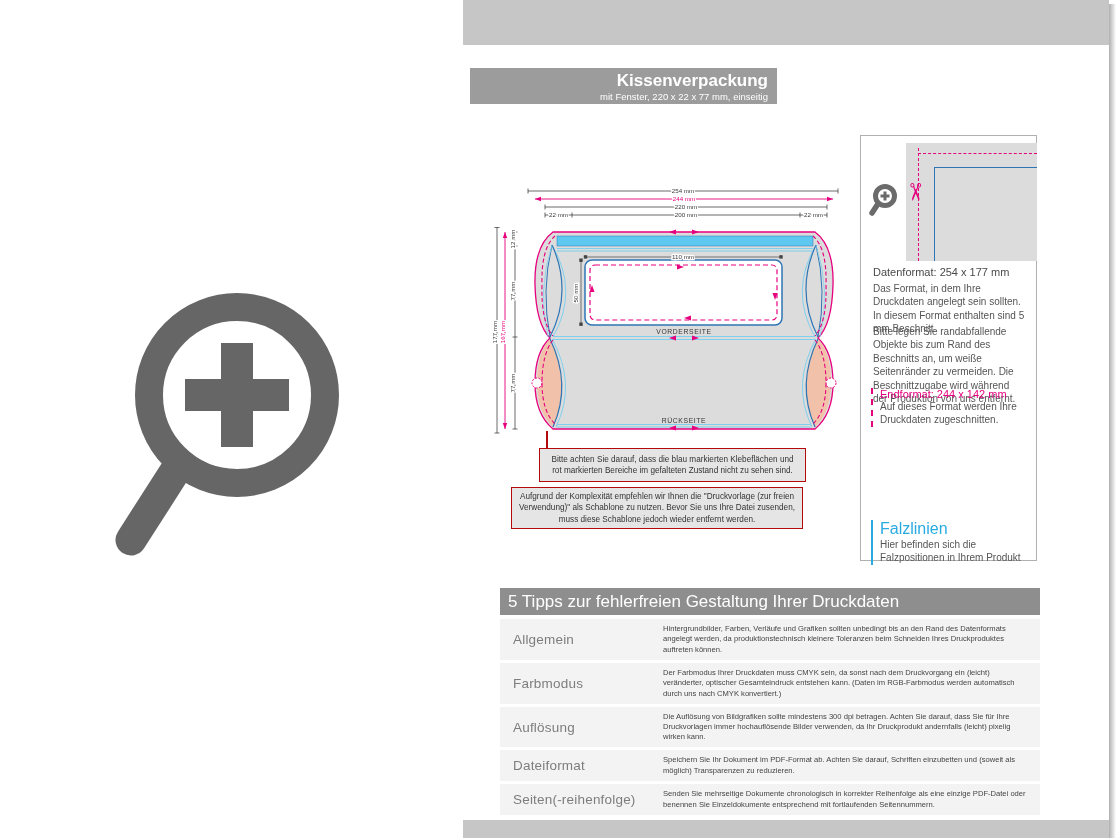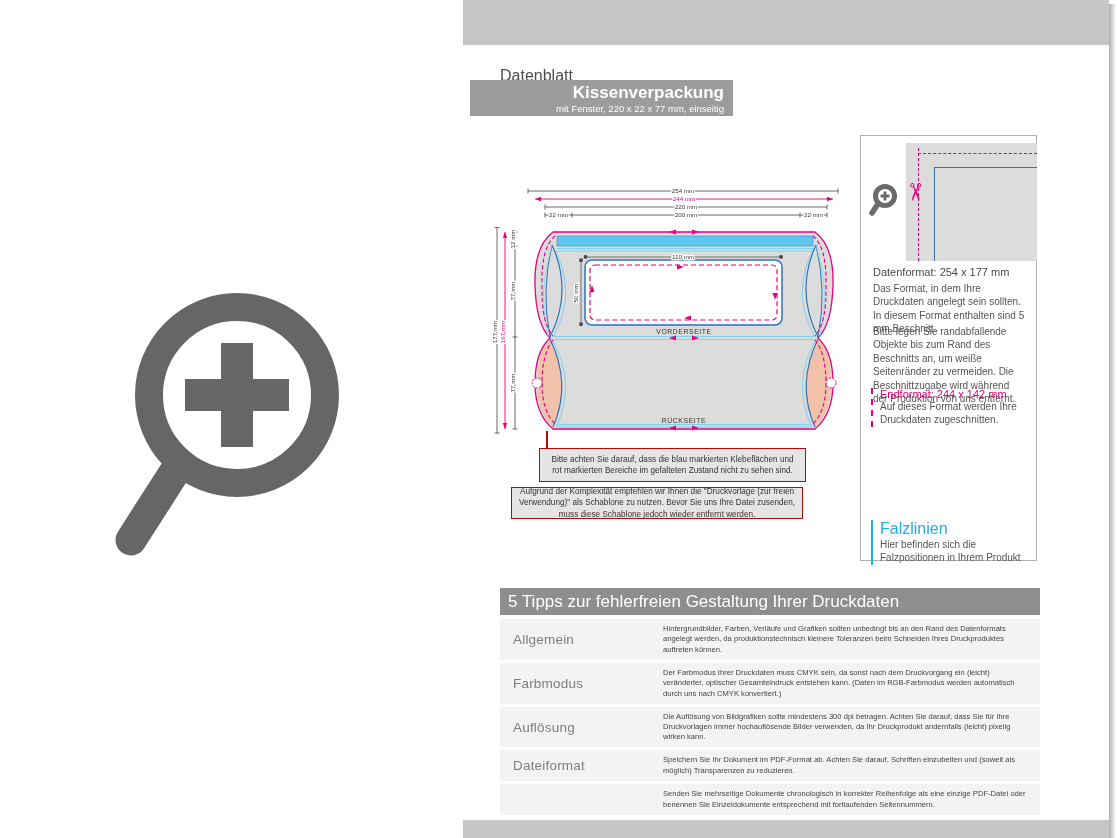--- a/index.html
+++ b/index.html
@@ -59,21 +59,21 @@
     <line x1="74" y1="190" x2="26" y2="265" stroke="#666666" stroke-width="31" stroke-linecap="round"></line>
   </svg>
 
   <div class="a graybar" style="left:463px;top:0;width:646px;height:45px"></div>
   <div class="a graybar" style="left:463px;top:820px;width:646px;height:18px"></div>
   <div class="a shadow" style="left:1109px;top:4px;width:7px;height:834px"></div>
 
   <div class="a tab" style="left:491px;top:60px;width:100px;height:31px">
     <span>Datenblatt</span>
   </div>
-  <div class="a titlebar" style="left:470px;top:80px;width:263px;height:36px">
+  <div class="a titlebar" style="left:470px;top:68px;width:307px;height:36px">
     <div class="t1">Kissenverpackung</div>
     <div class="t2">mit Fenster, 220 x 22 x 77 mm, einseitig</div>
   </div>
 
   <svg class="a" style="left:487px;top:186px" width="363" height="262" viewBox="0 0 363 262">
 
     <path d="M 66 46 L 328 46 Q 347 60 346 99 Q 345 138 331 152 Q 346 166 346 197 Q 346 228 328 243
              L 66 243 Q 48 228 48 197 Q 48 166 63 152 Q 49 138 48 99 Q 47 60 66 46 Z" fill="#dcdcdc" stroke="#e6007e" stroke-width="1.3"></path>
 
     <rect x="70" y="50" width="256" height="10" fill="#5ec8f1" stroke="#2e75b5" stroke-width="0.5"></rect>
@@ -179,21 +179,21 @@
     <text x="28" y="53" class="dt" transform="rotate(-90 28 53)">12 mm</text>
     <text x="28" y="105" class="dt" transform="rotate(-90 28 105)">77 mm</text>
     <text x="28" y="197" class="dt" transform="rotate(-90 28 197)">77 mm</text>
 
     <text x="197" y="147.5" class="plabel">VORDERSEITE</text>
     <text x="197" y="236.5" class="plabel">RÜCKSEITE</text>
   </svg>
 
   <div class="a" style="left:546px;top:431px;width:1.5px;height:17px;background:#b30b0b"></div>
   <div class="a note" style="left:539px;top:448px;width:267px;height:34px">Bitte achten Sie darauf, dass die blau markierten Klebeflächen und rot markierten Bereiche im gefalteten Zustand nicht zu sehen sind.</div>
-  <div class="a note" style="left:511px;top:487px;width:292px;height:32px">Aufgrund der Komplexität empfehlen wir Ihnen die "Druckvorlage (zur freien Verwendung)" als Schablone zu nutzen. Bevor Sie uns Ihre Datei zusenden, muss diese Schablone jedoch wieder entfernt werden.</div>
+  <div class="a note" style="left:511px;top:487px;width:292px;height:42px">Aufgrund der Komplexität empfehlen wir Ihnen die "Druckvorlage (zur freien Verwendung)" als Schablone zu nutzen. Bevor Sie uns Ihre Datei zusenden, muss diese Schablone jedoch wieder entfernt werden.</div>
 
   <div class="a panel" style="left:860px;top:135px;width:177px;height:426px">
 
     <div class="a" style="left:45px;top:7px;width:131px;height:118px;background:#dcdcdc"></div>
     <div class="a" style="left:57px;top:12px;width:0;height:113px;border-left:1.5px dashed #e6007e"></div>
     <div class="a" style="left:57px;top:17px;width:119px;height:0;border-top:1.5px dashed #e6007e"></div>
     <div class="a" style="left:73px;top:31px;width:0;height:94px;border-left:1.5px solid #2e75b5"></div>
     <div class="a" style="left:73px;top:31px;width:103px;height:0;border-top:1.5px solid #2e75b5"></div>
     <div class="a scissors" style="left:44px;top:42px">✂</div>
     <svg class="a" style="left:7px;top:46px" width="32" height="38" viewBox="0 0 32 38">
@@ -235,16 +235,17 @@
   </div>
   <div class="a triprow" style="left:500px;top:707px;width:540px;height:40px">
     <div class="tlabel">Auflösung</div>
     <div class="ttext">Die Auflösung von Bildgrafiken sollte mindestens 300 dpi betragen. Achten Sie darauf, dass Sie für Ihre Druckvorlagen immer hochauflösende Bilder verwenden, da Ihr Druckprodukt andernfalls (leicht) pixelig wirken kann.</div>
   </div>
   <div class="a triprow" style="left:500px;top:750px;width:540px;height:31px">
     <div class="tlabel">Dateiformat</div>
     <div class="ttext">Speichern Sie Ihr Dokument im PDF-Format ab. Achten Sie darauf, Schriften einzubetten und (soweit als möglich) Transparenzen zu reduzieren.</div>
   </div>
   <div class="a triprow" style="left:500px;top:784px;width:540px;height:31px">
+    <div class="tlabel">Seiten(-reihenfolge)</div>
     <div class="ttext">Senden Sie mehrseitige Dokumente chronologisch in korrekter Reihenfolge als eine einzige PDF-Datei oder benennen Sie Einzeldokumente entsprechend mit fortlaufenden Seitennummern.</div>
   </div>
 
 </div>
 
 </body></html>

